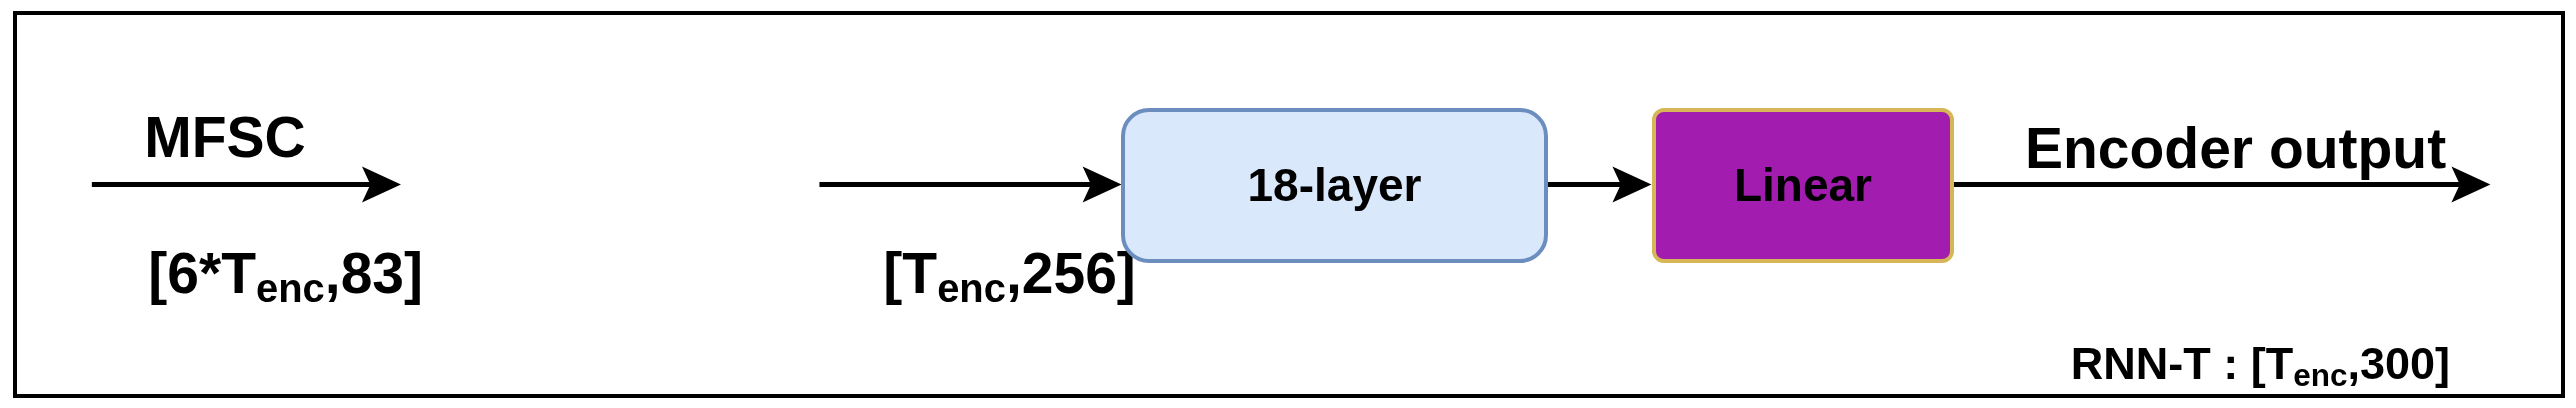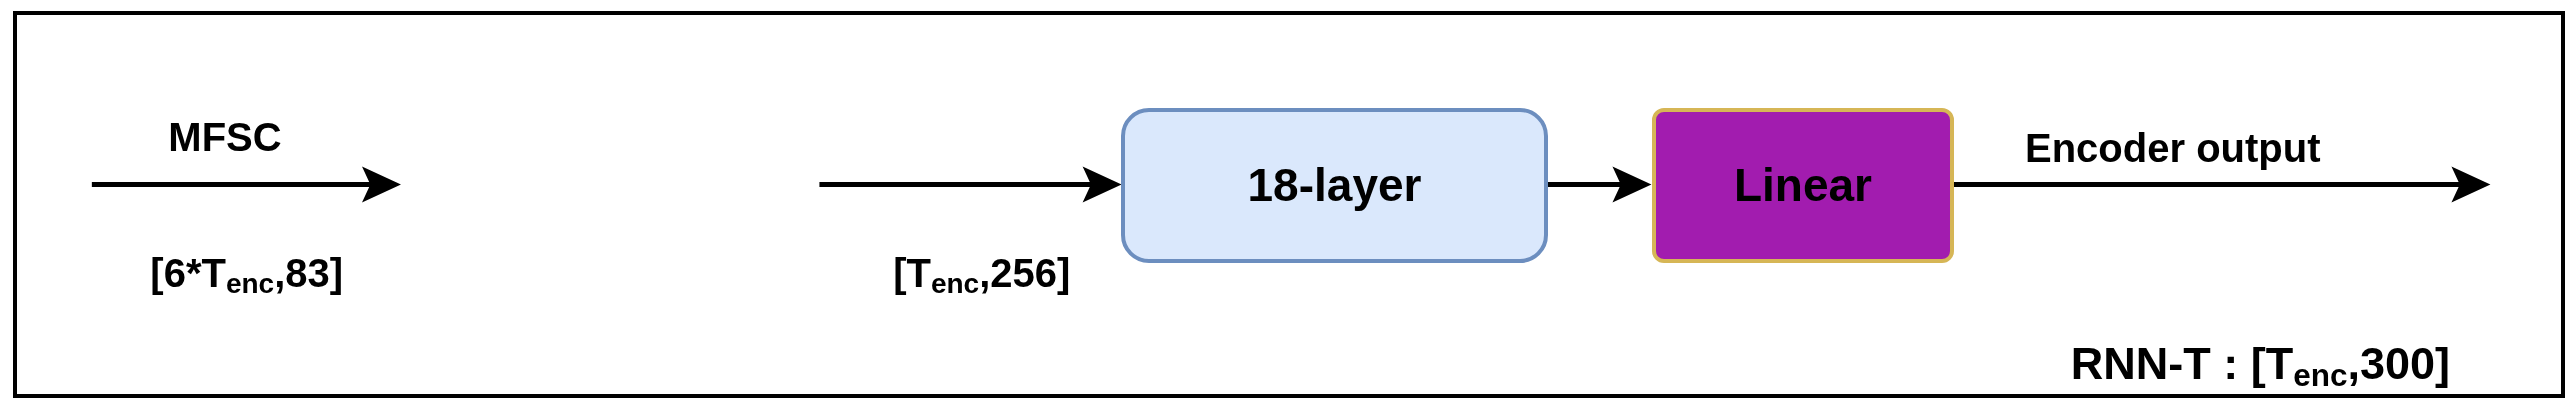--- a/index.html
+++ b/index.html
@@ -39,21 +39,21 @@
     justify-content: center;
     text-align: center;
     font-size: 46px;
     line-height: 57px;
   }
   .node-cnn     { left: 400px;  width: 419px; }
   .node-conf    { left: 1121px; width: 427px; border-radius: 28px; }
   .node-linear  { left: 1652px; width: 302px; }
   .lbl {
     position: absolute;
-    font-size: 40px;
+    font-size: 57px;
     line-height: 45px;
     text-align: center;
     white-space: pre;
   }
   .lbl-mfsc        { left: 84px;  top: 115px; width: 282px; }
   .lbl-in-shape    { left: 85px;  top: 206px; width: 279px; }
   .lbl-mid-shape   { left: 820px; top: 206px; width: 279px; }
   .lbl-enc-out     { left: 2025px; top: 126px; width: 279px; }
   .out-lines {
     position: absolute;

